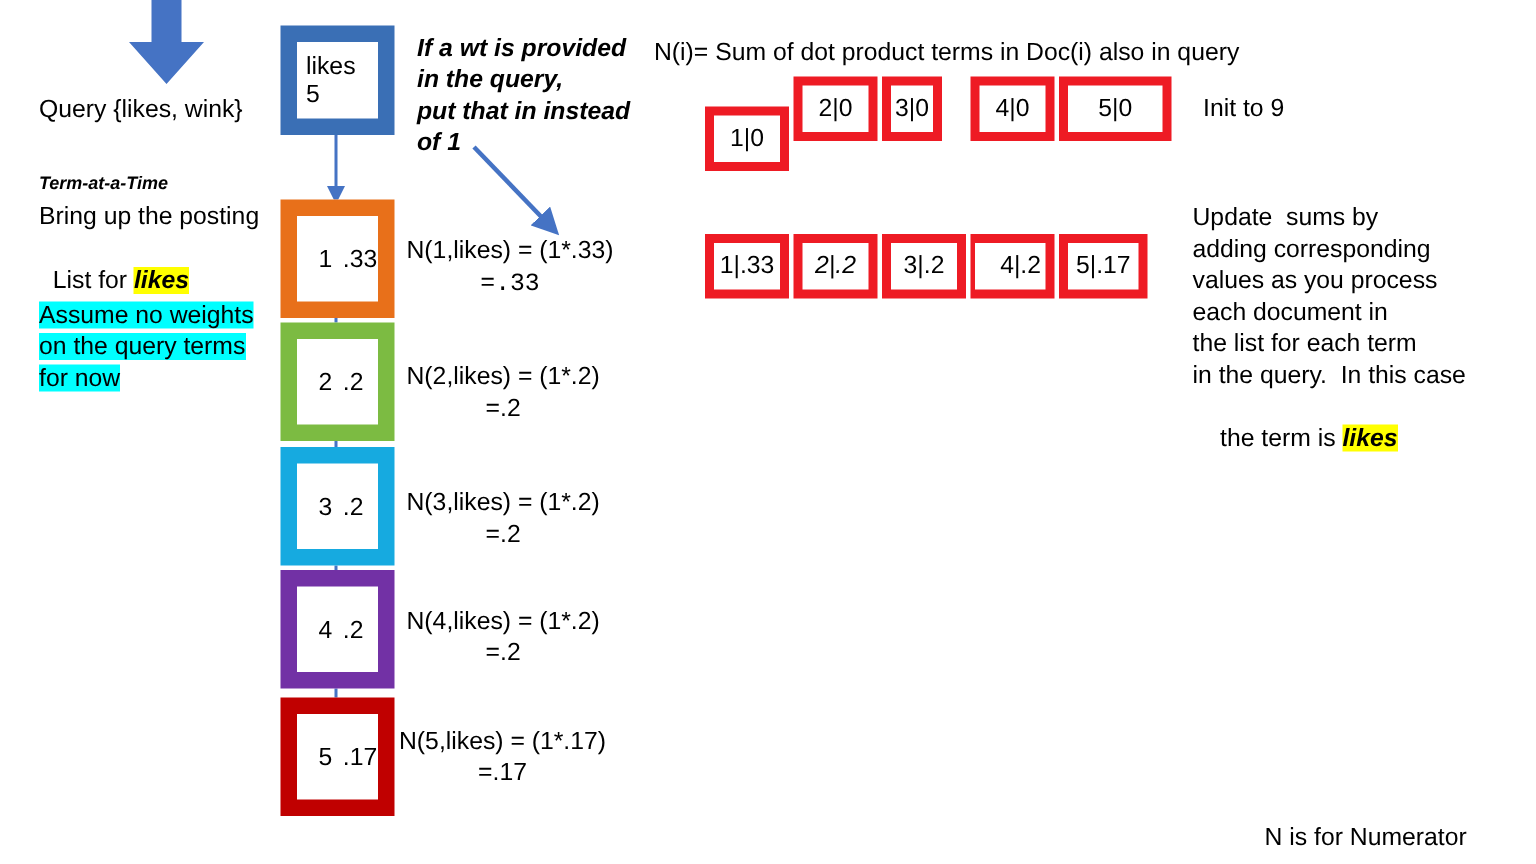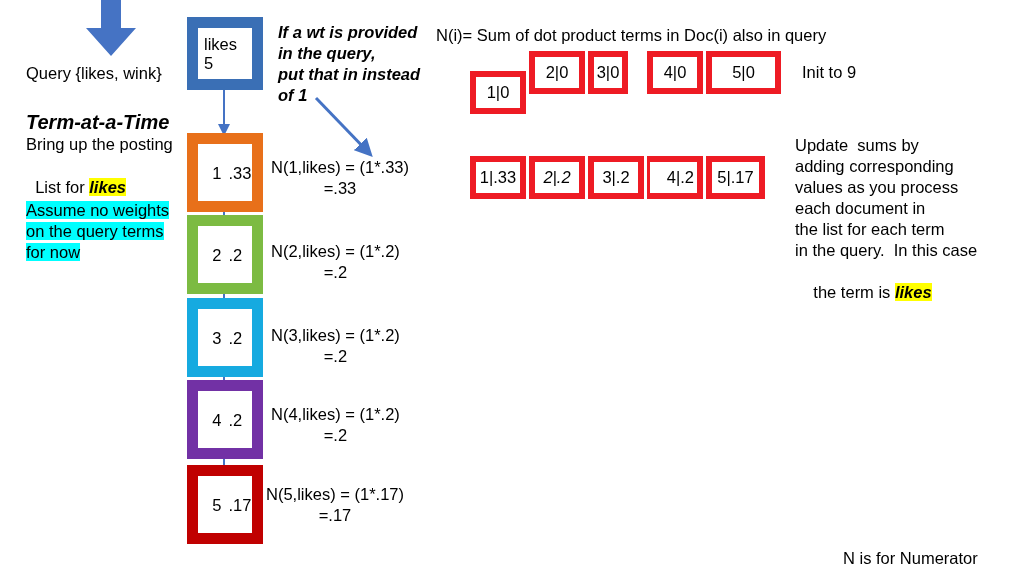--- a/index.html
+++ b/index.html
@@ -108,21 +108,21 @@
 <body>
 
 <div class="abs downarrow" style="left:82px; top:-4px; width:58px; height:62px;">
   <svg width="58" height="62" viewBox="0 0 58 62">
     <polygon points="19,0 39,0 39,32 54,32 29,60 4,32 19,32" fill="#4573c4"></polygon>
   </svg>
 </div>
 
 <div class="abs txt" style="left:26px; top:63px;">Query {likes, wink}</div>
 
-<div class="abs txt bold" style="left:26px; top:112px; font-size:20px;text-align:center;">Term-at-a-Time</div>
+<div class="abs txt bold" style="left:26px; top:112px; font-size:12px;text-align:center;">Term-at-a-Time</div>
 
 <div class="abs txt" style="left:26px; top:134px;">Bring up the posting</div>
 
 <div class="abs txt" style="left:26px; top:156px;text-align:right;">
   <span>List for </span><span class="hl-yellow">likes</span>
 </div>
 
 <div class="abs" style="left:26px; top:200px;">
   <div class="txt"><span class="hl-cyan">Assume no weights</span></div>
   <div class="txt"><span class="hl-cyan">on the query terms</span></div>
@@ -190,21 +190,21 @@
       <marker id="ah" markerWidth="6" markerHeight="6" refX="4.2" refY="3" orient="auto" markerUnits="strokeWidth">
         <path d="M0,0 L6,3 L0,6 z" fill="#4573c4"></path>
       </marker>
     </defs>
     <line x1="6" y1="6" x2="59" y2="61" stroke="#4573c4" stroke-width="3" marker-end="url(#ah)"></line>
   </svg>
 </div>
 
 <div class="abs" style="left:271px; top:157px;">
   <div class="txt">N(1,likes) = (1*.33)</div>
-  <div class="txt" style="text-align:center;">=.33</div>
+  <div class="txt" style="text-align:center;font-family:Liberation Mono, monospace;">=.33</div>
 </div>
 
 <div class="abs" style="left:271px; top:241px;">
   <div class="txt">N(2,likes) = (1*.2)</div>
   <div class="txt" style="text-align:center;">=.2</div>
 </div>
 
 <div class="abs" style="left:271px; top:325px;">
   <div class="txt">N(3,likes) = (1*.2)</div>
   <div class="txt" style="text-align:center;">=.2</div>

